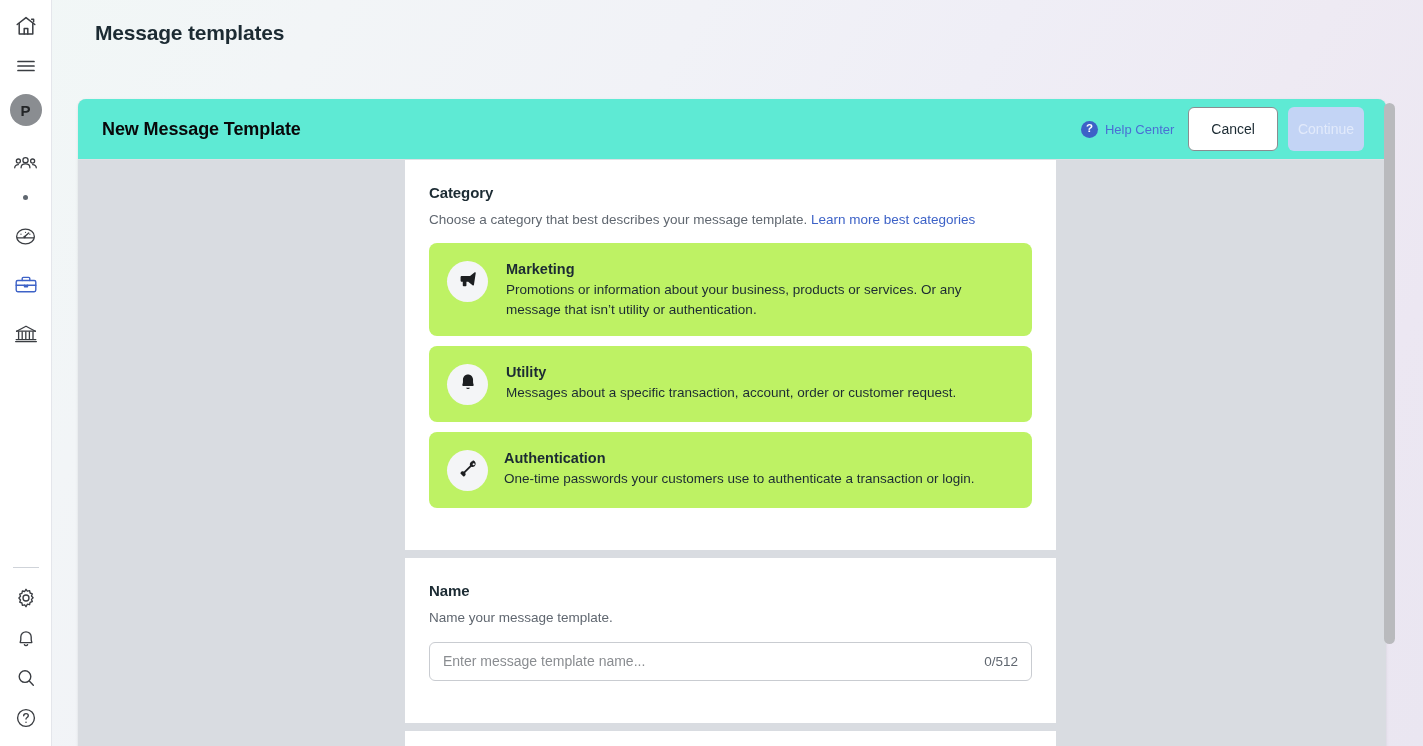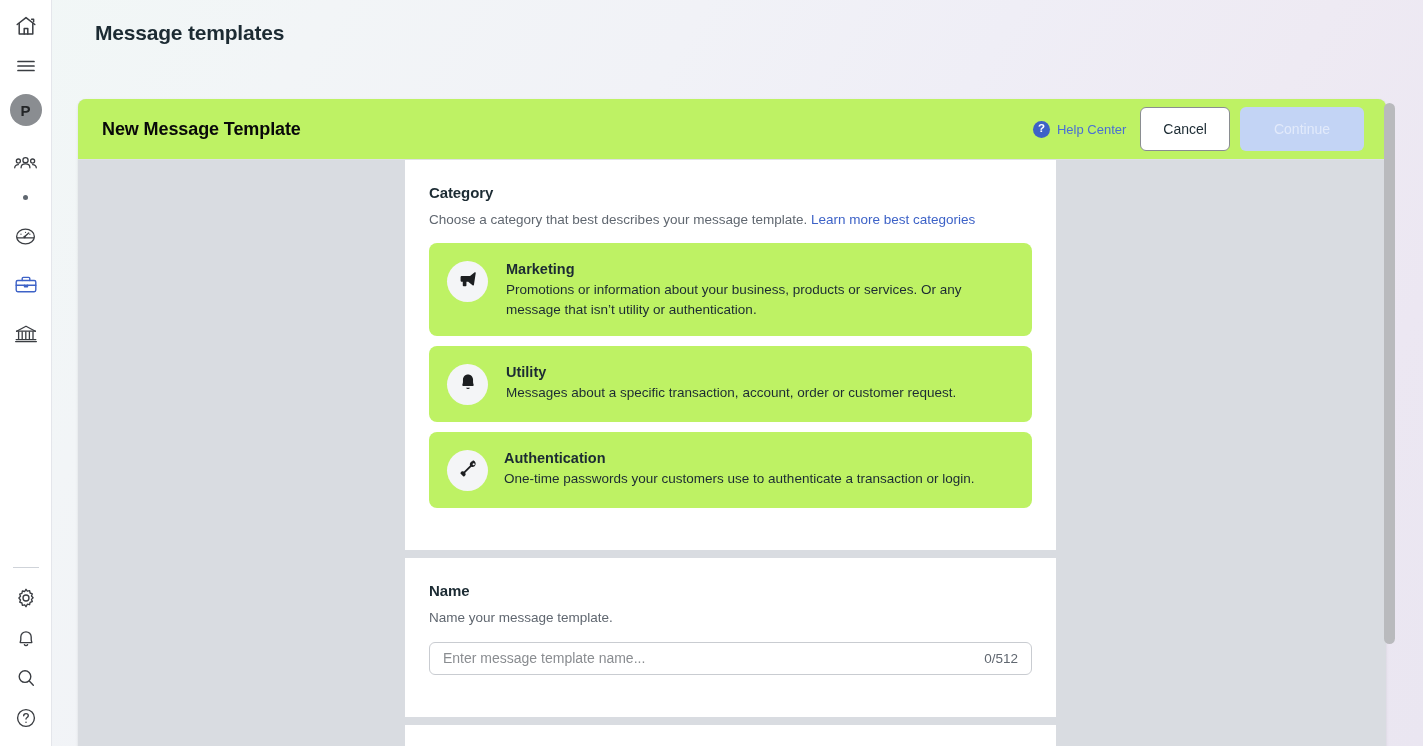--- a/index.html
+++ b/index.html
@@ -83,21 +83,21 @@
     left: 78px; top: 99px;
     width: 1308px;
     height: 660px;
     background: #d9dce1;
     border-radius: 8px 8px 0 0;
     overflow: hidden;
     box-shadow: 0 1px 3px rgba(0,0,0,0.10);
   }
   .dialog-header {
     height: 61px;
-    background: #bef264;
+    background: #5eead4;
     display: flex;
     align-items: center;
     padding: 0 22px 0 24px;
     border-bottom: 1px solid #dfe1e5;
   }
   .dialog-title {
     font-size: 18px;
     font-weight: bold;
     color: #080809;
     letter-spacing: -0.1px;
@@ -134,21 +134,21 @@
     background: #ffffff;
     border: 1px solid #8a8d91;
     color: #1c2b33;
     padding: 0 22px;
     margin-right: 10px;
   }
   .btn-continue {
     background: #c3d4f5;
     border: none;
     color: #e2eafb;
-    padding: 0 34px;
+    padding: 0 10px;
     cursor: default;
   }
 
   
   .dialog-body {
     position: relative;
     height: 599px;
     background: #d9dce1;
     overflow: hidden;
   }
@@ -209,21 +209,21 @@
   }
   .option-desc {
     font-size: 13.5px;
     color: #1c2b33;
     line-height: 1.45;
   }
 
   .text-input-wrap {
     display: flex;
     align-items: center;
-    height: 33px;
+    height: 39px;
     border: 1px solid #c9ccd1;
     border-radius: 6px;
     padding: 0 13px;
     background: #ffffff;
   }
   .text-input-wrap input {
     flex: 1 1 auto;
     border: none;
     outline: none;
     font-size: 14px;

